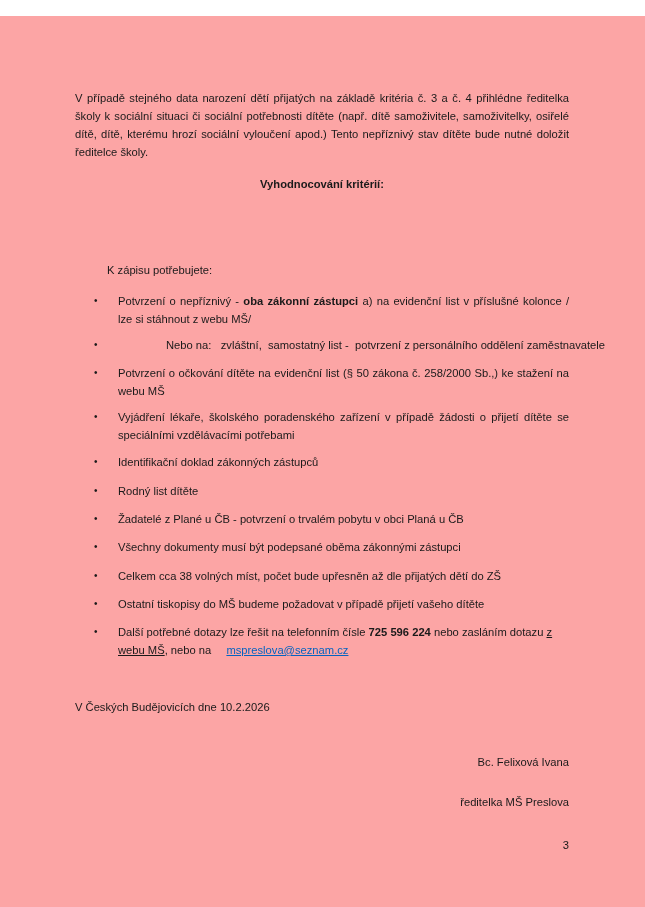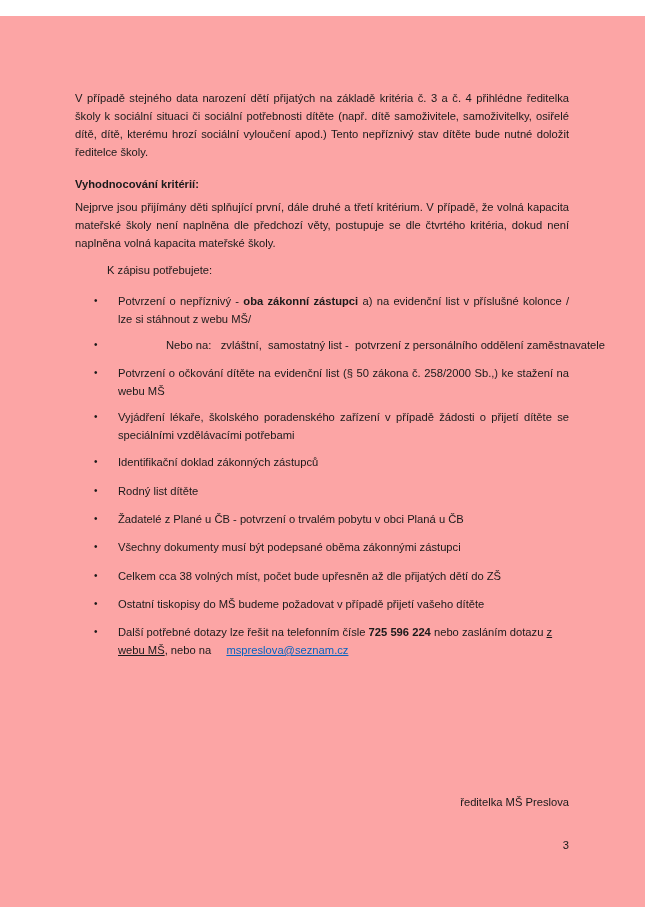--- a/index.html
+++ b/index.html
@@ -1,39 +1,38 @@
 <!DOCTYPE html>
 <html><head>
   <meta charset="utf-8">
   <style>
     html, body { margin: 0; padding: 0; background: #ffffff; }
     body { width: 645px; height: 907px; position: relative; overflow: hidden;
       font-family: "Liberation Sans", "DejaVu Sans", sans-serif; color: #1a1a1a; }
     .page { position: absolute; left: 0; top: 16px; width: 645px; height: 907px; background: #fca5a5; }
     p { margin: 0; }
     .justify { text-align: justify; }
-    .bold { font-weight: bold; }
+    .bold { font-weight: bold; text-align: center; }
     .blk { position: absolute; left: 75px; width: 494px; font-size: 11.2px; line-height: 18px; }
     .bullet-item { position: absolute; left: 94px; width: 475px; font-size: 11.2px; line-height: 18px; }
     .bullet-dot { position: absolute; left: 0; top: 0; width: 20px; font-size: 10px; }
     .bullet-text { display: block; margin-left: 24px; }
     .right { text-align: right; }
     .u { text-decoration: underline; }
     a.link { color: #0563C1; text-decoration: underline; margin-left: 12px; }
   </style>
 </head>
 <body>
 
 <div class="page">
 
   <p class="blk justify" style="top:73px;">V případě stejného data narození dětí přijatých na základě kritéria č. 3 a č. 4 přihlédne ředitelka školy k sociální situaci či sociální potřebnosti dítěte (např. dítě samoživitele, samoživitelky, osiřelé dítě, dítě, kterému hrozí sociální vyloučení apod.) Tento nepříznivý stav dítěte bude nutné doložit ředitelce školy.</p>
 
   <p class="blk bold" style="top:159px;">Vyhodnocování kritérií:</p>
 
-  <p class="blk justify" style="top:182px;">Nejprve jsou přijímány děti splňující první, dále druhé a třetí kritérium. V případě, že volná kapacita mateřské školy není naplněna dle předchozí věty, postupuje se dle čtvrtého kritéria, dokud není naplněna volná kapacita mateřské školy.</p>
 
   <p class="blk" style="top:245px;padding-left:32px;">K zápisu potřebujete:</p>
 
   <div class="bullet-item justify" style="top:276px;">
     <span class="bullet-dot">•</span>
     <span class="bullet-text"><span>Potvrzení o nepříznivý - </span><span class="bold">oba zákonní zástupci</span><span> a) na evidenční list v příslušné kolonce / lze si stáhnout z webu MŠ/</span></span>
   </div>
 
   <div class="bullet-item" style="top:320px;">
     <span class="bullet-dot">•</span>
@@ -78,19 +77,21 @@
   <div class="bullet-item" style="top:579px;">
     <span class="bullet-dot">•</span>
     <span class="bullet-text">Ostatní tiskopisy do MŠ budeme požadovat v případě přijetí vašeho dítěte</span>
   </div>
 
   <div class="bullet-item" style="top:607px;">
     <span class="bullet-dot">•</span>
     <span class="bullet-text"><span>Další potřebné dotazy lze řešit na telefonním čísle </span><span class="bold">725 596 224</span><span> nebo zasláním dotazu </span><span class="u">z webu MŠ</span><span>, nebo na </span><a class="link" href="#">mspreslova@seznam.cz</a></span>
   </div>
 
+  <p class="blk" style="top:682px;">V Českých Budějovicích dne 10.2.2026</p>
 
+  <p class="blk right" style="top:737px;">Bc. Felixová Ivana</p>
 
   <p class="blk right" style="top:765px;margin-top:12px;">ředitelka MŠ Preslova</p>
 
   <p class="blk right" style="top:820px;">3</p>
 
 </div>
 
 </body></html>

